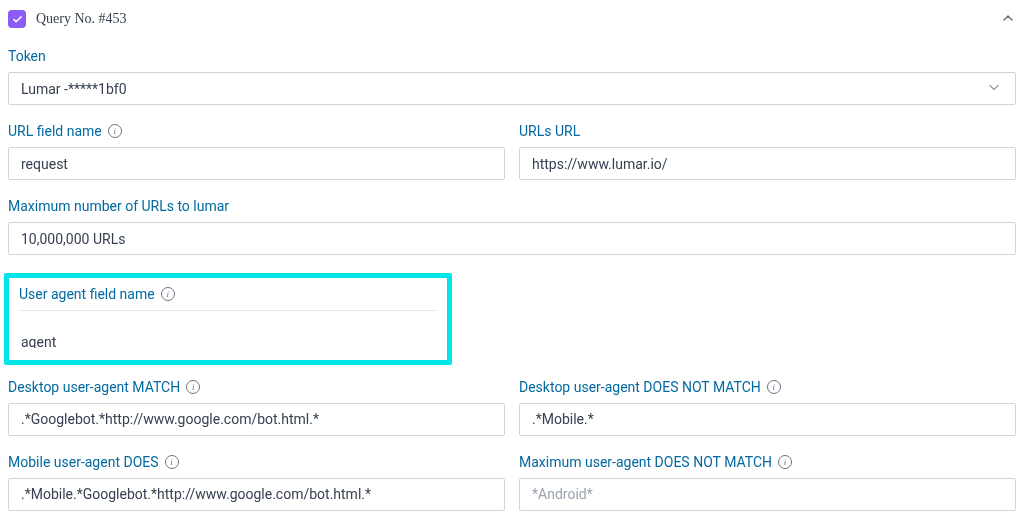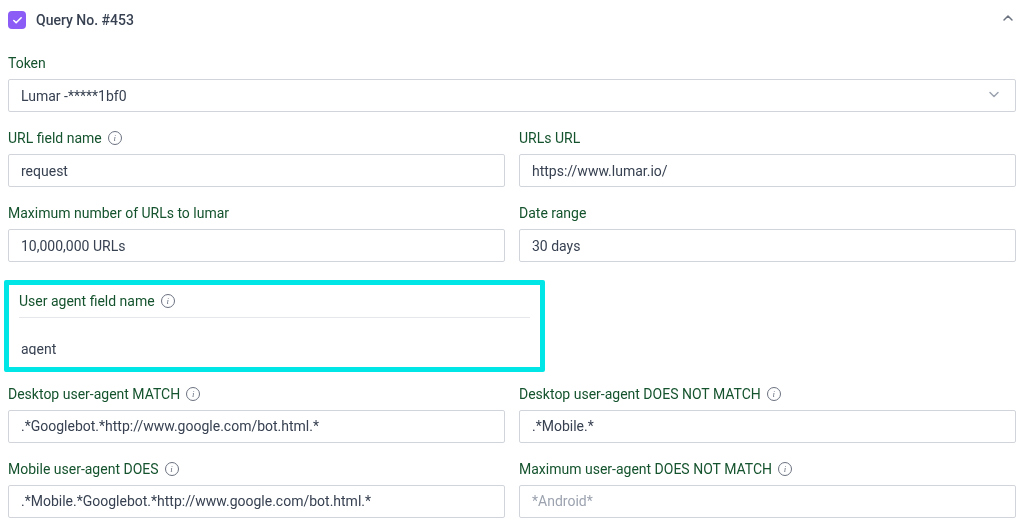--- a/index.html
+++ b/index.html
@@ -7,23 +7,24 @@
       font-family: -apple-system, BlinkMacSystemFont, "Segoe UI", Roboto, Helvetica, Arial, sans-serif;
       background: #ffffff;
       color: #1f2937;
       font-size: 14px;
       width: 1024px;
       height: 525px;
       padding: 10px 8px;
     }
     .header-row {
       display: flex;
-      align-items: flex-end;
+      align-items: flex-start;
       justify-content: space-between;
-      margin-bottom: 26px;
+      margin-bottom: 18px;
+      font-family: Liberation Serif, serif;
     }
     .header-left {
       display: flex;
       align-items: center;
       gap: 10px;
     }
     .check-icon {
       width: 18px;
       height: 18px;
       background: #8b5cf6;
@@ -44,21 +45,21 @@
       color: #6b7280;
     }
     .section { margin-bottom: 18px; }
     .label-row {
       display: flex;
       align-items: center;
       gap: 6px;
       margin-bottom: 8px;
     }
     .label-row label {
-      color: #14532d;
+      color: #0369a1;
       font-size: 14px;
       font-weight: 400;
     }
     .info-icon {
       width: 14px;
       height: 14px;
       border: 1.2px solid #6b7280;
       border-radius: 50%;
       display: inline-flex;
       align-items: center;
@@ -99,21 +100,21 @@
     }
     .two-col > .col {
       flex: 1;
       min-width: 0;
     }
     .highlight-box {
       border: 5px solid #00e5e5;
       border-radius: 2px;
       padding: 8px 10px 10px 10px;
       margin: 14px 0 14px -4px;
-      width: 541px;
+      width: 448px;
       background: #fff;
     }
     .highlight-box .input {
       height: 38px;
       border: none;
       border-top: 1px solid #e5e7eb;
       border-radius: 0;
       padding-left: 2px;
       padding-top: 24px;
     }
@@ -167,26 +168,20 @@
   </div>
 </div>
 
 <div class="two-col section">
   <div class="col">
     <div class="label-row">
       <label>Maximum number of URLs to lumar</label>
     </div>
     <input class="input" value="10,000,000 URLs" style="">
   </div>
-  <div class="col">
-    <div class="label-row">
-      <label>Date range</label>
-    </div>
-    <input class="input" value="30 days" style="">
-  </div>
 </div>
 
 <div class="highlight-box">
   <div class="label-row">
     <label>User agent field name</label>
     <span class="info-icon">i</span>
   </div>
   <input class="input" value="agent" style="">
 </div>
 

